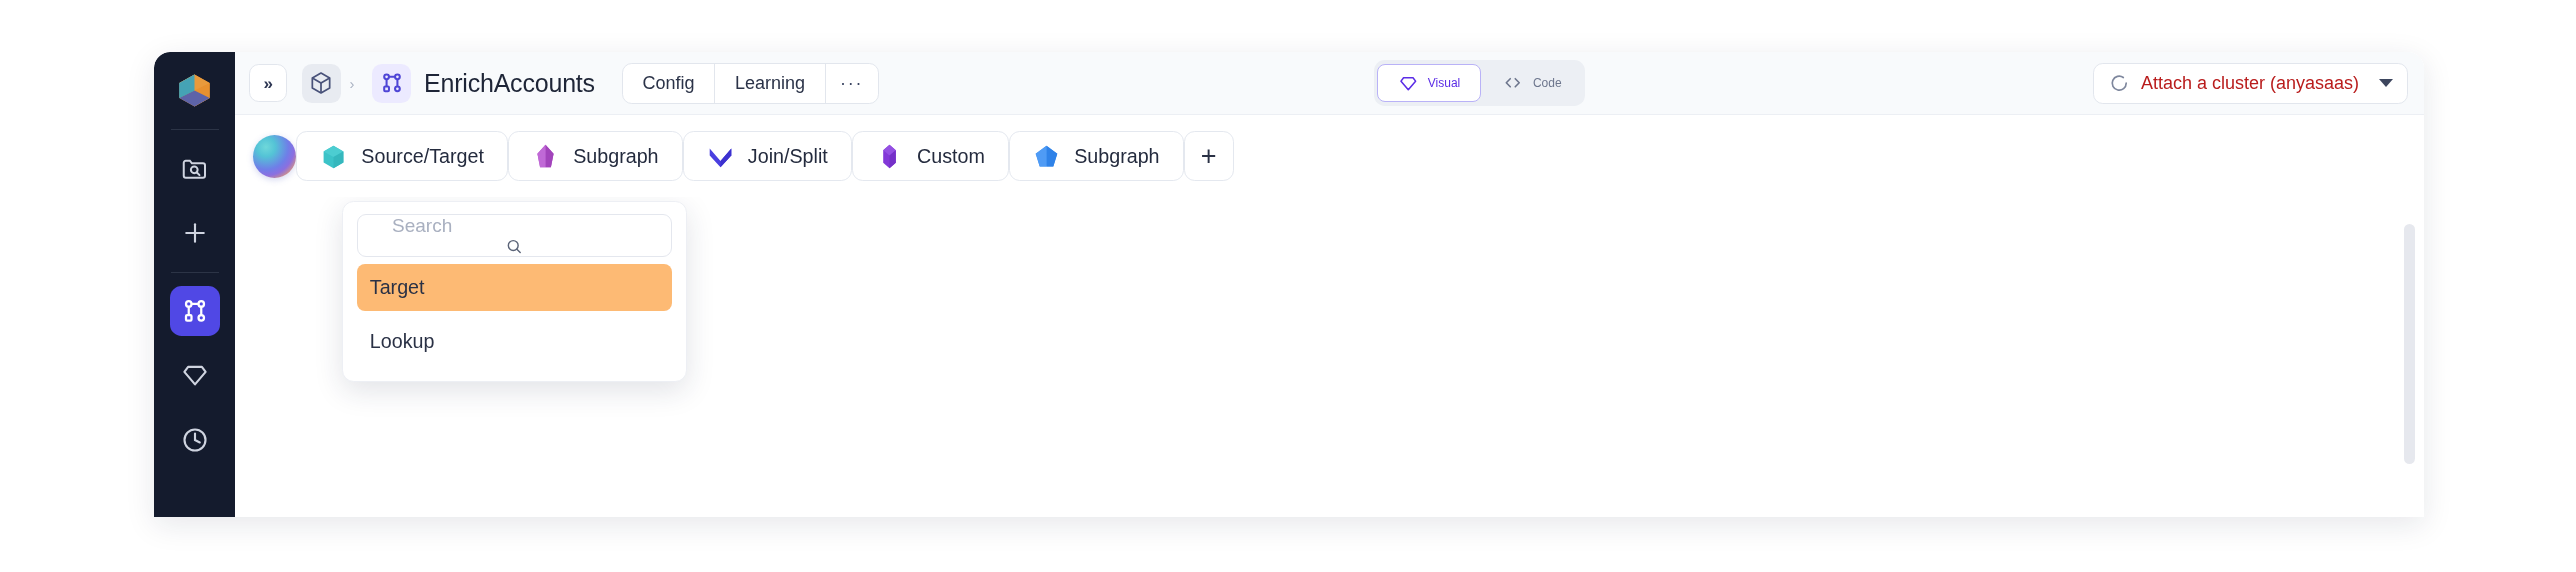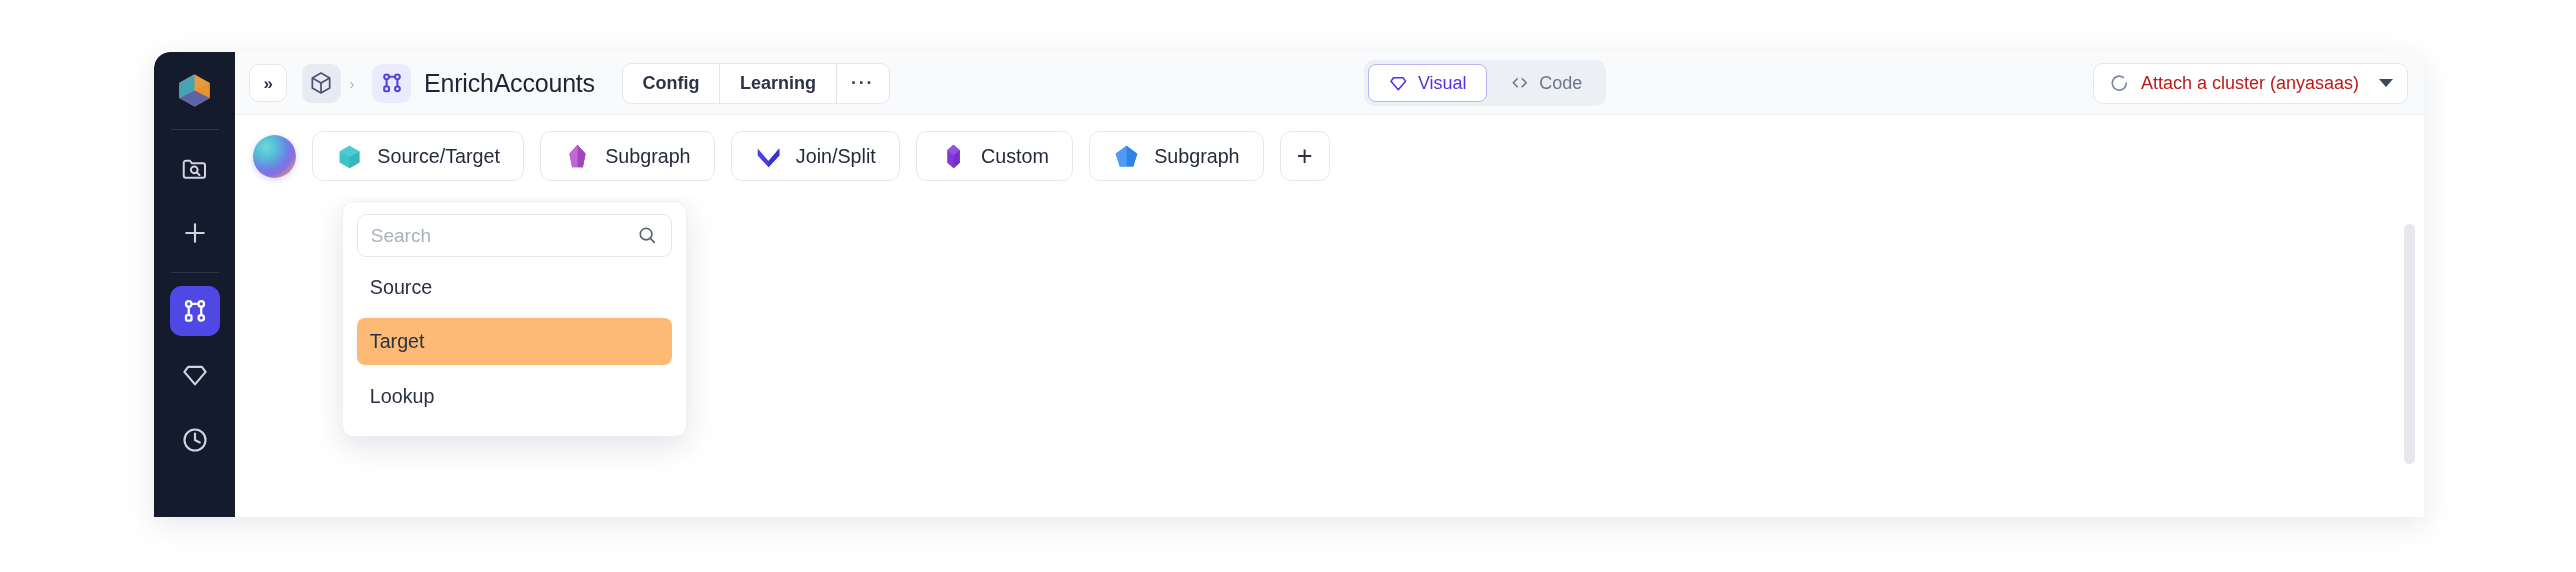--- a/index.html
+++ b/index.html
@@ -124,21 +124,20 @@
   }
 
   .segbar {
     margin-left: 27px;
     display: flex;
     border: 0.9px solid #e2e6ed;
     border-radius: 9.8px;
     overflow: hidden;
     background: #ffffff;
     height: 41px;
-    font-weight: bold;
   }
   .segbar > div {
     display: flex; align-items: center; justify-content: center;
     padding: 0 19.7px;
     font-size: 18px;
     color: #2b3348;
     border-right: 0.9px solid #e2e6ed;
     cursor: pointer;
     white-space: nowrap;
   }
@@ -153,21 +152,21 @@
     display: flex;
     align-items: center;
     gap: 1.8px;
     margin-right: 12.5px;
   }
   .view-toggle .seg {
     display: flex; align-items: center; gap: 9px;
     padding: 0 19.7px;
     height: 38px;
     border-radius: 8px;
-    font-size: 18px;
+    font-size: 12px;
     color: #6d768d;
     cursor: pointer;
     white-space: nowrap;
   }
   .view-toggle .seg.on {
     background: #ffffff;
     border: 0.9px solid #b9b2f7;
     color: #5b2de6;
   }
 
@@ -194,21 +193,21 @@
   }
 
   
   .palette {
     height: 82px;
     flex: 0 0 82px;
     background: #ffffff;
     display: flex;
     align-items: center;
     padding-left: 18px;
-    gap: 16px;
+    gap: 0;
     position: relative;
     z-index: 5;
   }
   .orb {
     width: 43px; height: 43px;
     border-radius: 50%;
     background:
       radial-gradient(circle at 30% 28%, #6fd8da 0%, #54c3d6 22%, #6f7ee8 52%, #8b6fe0 66%, #f3a15c 88%, #f0a35e 100%);
     box-shadow: 0 1.8px 6.3px rgba(100,110,200,0.28);
     flex: 0 0 43px;
@@ -254,20 +253,21 @@
     box-shadow: 0 9px 29px rgba(30,36,70,0.13);
     padding: 12.5px 14.3px 16px 14.3px;
     z-index: 20;
   }
   .search-box {
     display: flex; align-items: center;
     height: 43px;
     border: 0.9px solid #e4e7ee;
     border-radius: 9px;
     padding: 0 12.5px;
+    flex-direction: column;
   }
   .search-box input {
     flex: 1;
     border: none;
     outline: none;
     font-size: 19px;
     color: #2b3348;
     font-family: "Liberation Sans", sans-serif;
     background: transparent;
   }
@@ -488,23 +488,20 @@
 
         <div class="menu">
           <div class="search-box">
             <input type="text" placeholder="Search" style="">
             <svg width="22.4" height="22.4" viewBox="0 0 24 24" fill="none" stroke="#5b6478" stroke-width="1.8" stroke-linecap="round">
               <circle cx="10.8" cy="10.8" r="6.2"></circle>
               <line x1="15.4" y1="15.4" x2="19.6" y2="19.6"></line>
             </svg>
           </div>
 
-          <div class="menu-item">
-            <span>Source</span>
-          </div>
           <div class="menu-item hl">
             <span>Target</span>
           </div>
           <div class="menu-item">
             <span>Lookup</span>
           </div>
         </div>
 
         <div class="vscroll"></div>
       </div>

